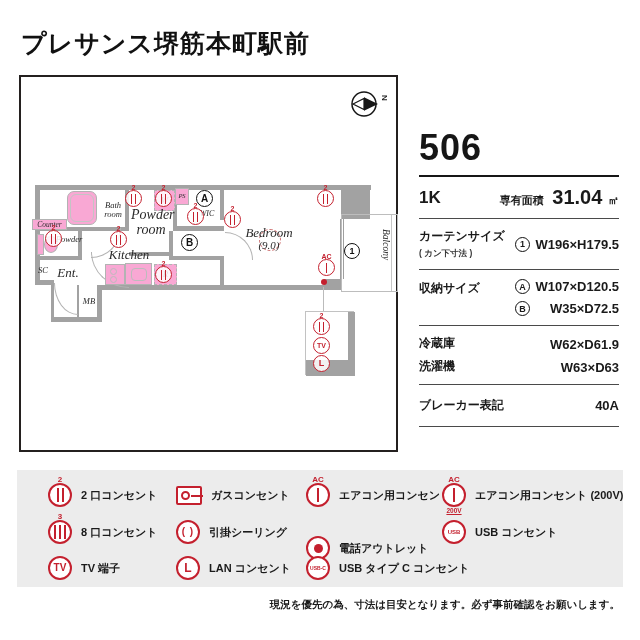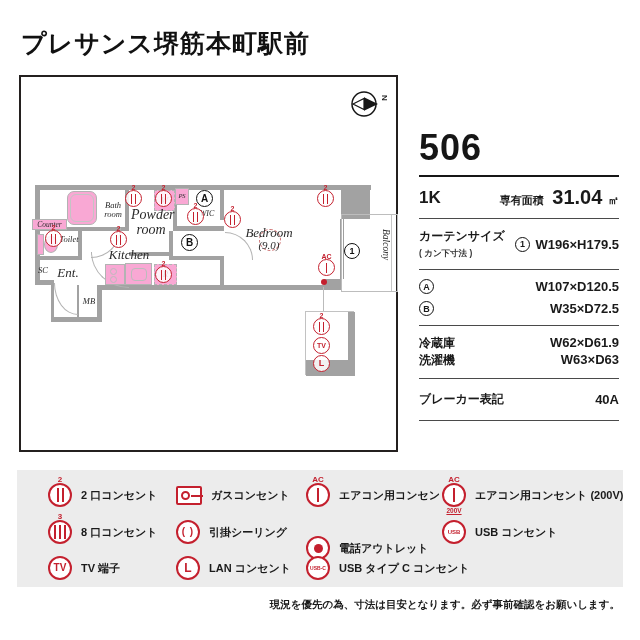--- a/index.html
+++ b/index.html
@@ -127,21 +127,21 @@
   <div class="fixture" style="left:104px;top:186px;width:27px;height:22px">
     <div class="abs" style="left:5px;top:4px;width:16px;height:13px;border:1px solid #bcbcbc;border-radius:4px"></div>
   </div>
   <div class="fixture" style="left:133px;top:187px;width:23px;height:21px;border-style:dashed;display:flex;align-items:center;justify-content:center">
     <span class="lbl" style="position:static;font-size:9px">R</span>
   </div>
   <div class="abs" style="left:238px;top:152px;width:22px;height:22px;border:1px dashed #d07777;border-radius:50%"></div>
 
   <div class="lbl" style="left:77px;top:124px;width:30px;font-size:8.5px">Bath room</div>
   <div class="lbl" style="left:110px;top:131px;width:40px;font-size:14px">Powder room</div>
-  <div class="lbl" style="left:32px;top:158px;width:32px;font-size:8.5px">Toilet</div>
+  <div class="lbl" style="left:32px;top:158px;width:32px;font-size:8.5px">Powder</div>
   <div class="lbl" style="left:14px;top:189px;width:16px;font-size:8.5px">SC</div>
   <div class="lbl" style="left:36px;top:189px;width:22px;font-size:13px">Ent.</div>
   <div class="lbl" style="left:58px;top:220px;width:20px;font-size:8.5px">MB</div>
   <div class="lbl" style="left:78px;top:171px;width:60px;font-size:13px">Kitchen</div>
   <div class="lbl" style="left:174px;top:133px;width:24px;font-size:8px">WIC</div>
   <div class="lbl" style="left:208px;top:149px;width:80px;font-size:13px">Bedroom</div>
   <div class="lbl" style="left:208px;top:163px;width:80px;font-size:11px">(9.0)</div>
 
   <div class="cnum" style="left:175px;top:113px;width:17px;height:17px;font-size:10px">A</div>
   <div class="cnum" style="left:160px;top:157px;width:17px;height:17px;font-size:10px">B</div>
@@ -226,38 +226,39 @@
   <div class="srow">
     <span class="slabel" style="width:96px">
       <span>カーテンサイズ</span><br>
       <span class="sub">( カン下寸法 )</span>
     </span>
     <span class="pbadge">1</span>
     <span class="sval">W196×H179.5</span>
   </div>
 
   <div class="srow" style="align-items:flex-start">
+    <span class="slabel" style="width:96px;padding-top:1px">収納サイズ</span>
     <span style="flex:1">
       <span style="display:flex;align-items:center;margin-bottom:7px">
         <span class="pbadge">A</span>
         <span class="sval">W107×D120.5</span>
       </span>
       <span style="display:flex;align-items:center">
         <span class="pbadge">B</span>
         <span class="sval">W35×D72.5</span>
       </span>
     </span>
   </div>
 
   <div class="srow" style="display:block">
-    <span style="display:flex;align-items:flex-start;">
+    <span style="display:flex;align-items:flex-end;margin-bottom:6px">
       <span class="slabel">冷蔵庫</span>
       <span class="sval">W62×D61.9</span>
     </span>
-    <span style="display:flex;align-items:flex-start">
+    <span style="display:flex;align-items:flex-end">
       <span class="slabel">洗濯機</span>
       <span class="sval">W63×D63</span>
     </span>
   </div>
 
   <div class="srow" style="padding:12px 0">
     <span class="slabel">ブレーカー表記</span>
     <span class="sval">40A</span>
   </div>
 </div>

